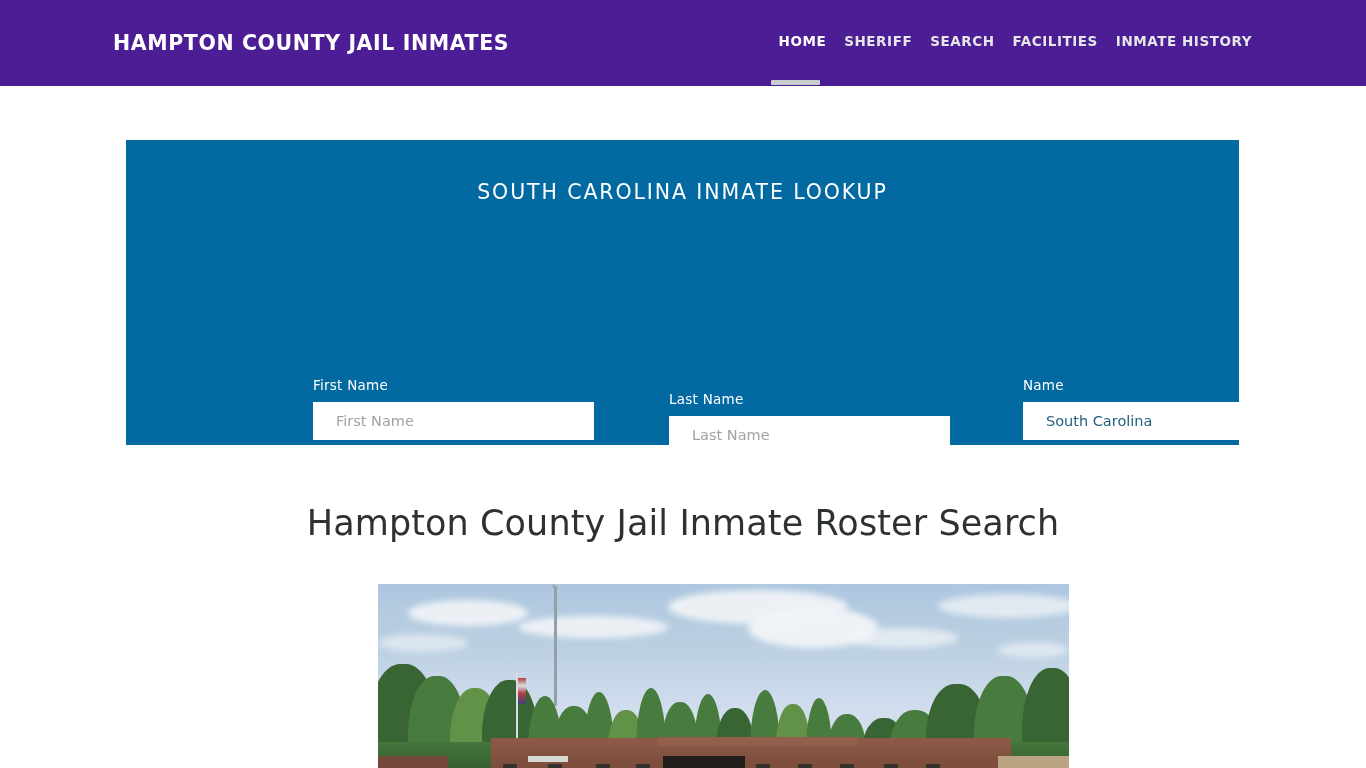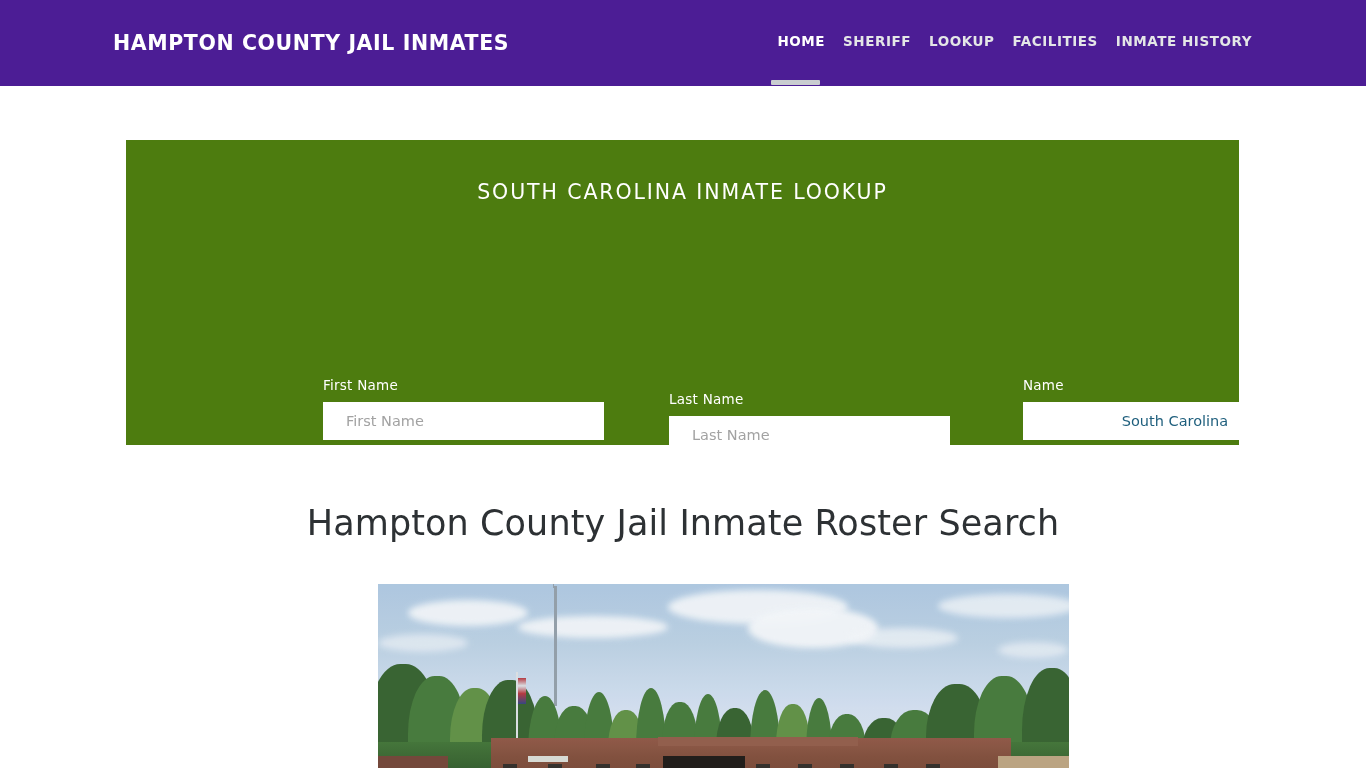--- a/index.html
+++ b/index.html
@@ -65,21 +65,21 @@
     border-radius: 1px;
   }
 
   
   .lookup-panel {
     position: absolute;
     left: 126px;
     top: 140px;
     width: 1113px;
     height: 305px;
-    background: #4d7c0f;
+    background: #0369a1;
   }
   .lookup-title {
     position: absolute;
     left: 0;
     top: 40px;
     width: 1113px;
     text-align: center;
     color: #ffffff;
     font-size: 20.5px;
     font-weight: normal;
@@ -103,24 +103,24 @@
     border: none;
     outline: none;
     background: #ffffff;
     padding: 0 0 0 23px;
     font-family: "DejaVu Sans", "Liberation Sans", sans-serif;
     font-size: 14.5px;
     color: #1f5f7d;
   }
   .text-input::placeholder { color: #a2a2a2; opacity: 1; }
 
-  #grp-first { left: 187px; top: 237px; margin-left: 10px; }
+  #grp-first { left: 187px; top: 237px; }
   #grp-last  { left: 543px; top: 251px; }
   #grp-state { left: 897px; top: 237px; }
-  #grp-state .text-input { width: 281px; text-align: center; }
+  #grp-state .text-input { width: 281px; }
 
   .search-button {
     position: absolute;
     left: 599px;
     top: 358px;
     width: 168px;
     height: 39px;
     border: none;
     background: #4cb757;
     color: #ffffff;
@@ -302,21 +302,21 @@
 </style>
 </head>
 <body>
 
 <header class="site-header">
   <a class="brand" href="#">HAMPTON COUNTY JAIL INMATES</a>
 
   <nav class="main-nav">
     <a class="nav-link active" href="#">HOME</a>
     <a class="nav-link" href="#">SHERIFF</a>
-    <a class="nav-link" href="#">LOOKUP</a>
+    <a class="nav-link" href="#">SEARCH</a>
     <a class="nav-link" href="#">FACILITIES</a>
     <a class="nav-link" href="#">INMATE HISTORY</a>
   </nav>
 
   <div class="nav-indicator"></div>
 </header>
 
 <section class="lookup-panel">
   <h2 class="lookup-title">SOUTH CAROLINA INMATE LOOKUP</h2>
 

